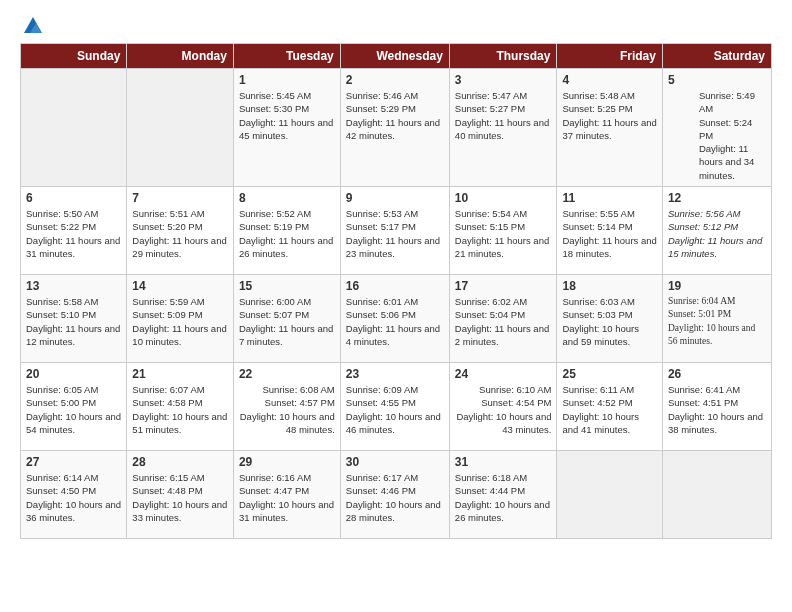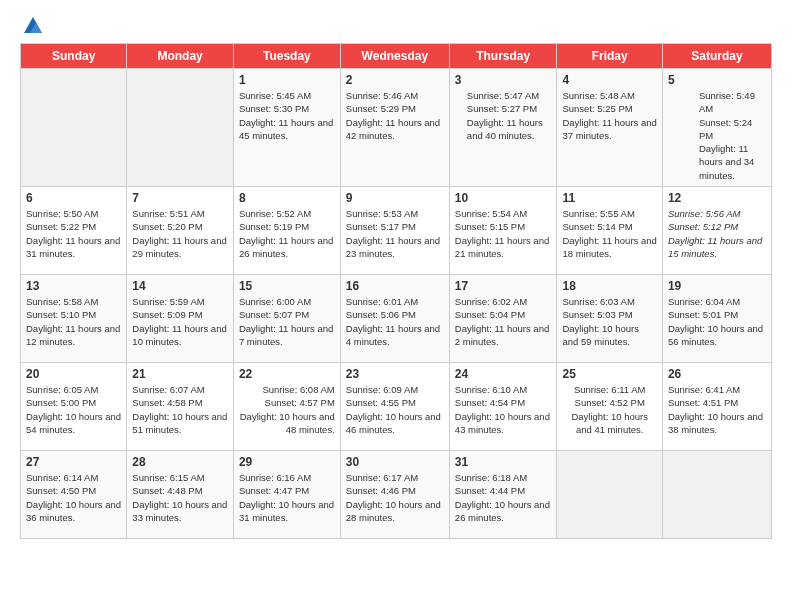--- a/index.html
+++ b/index.html
@@ -36,24 +36,24 @@
     .location-title {
       font-size: 16px;
       color: #555;
     }
     .calendar {
       width: 100%;
       border-collapse: collapse;
       font-size: 10px;
     }
     .calendar thead tr th {
-      background-color: #ef4444;
+      background-color: #7f1d1d;
       color: white;
       padding: 5px 6px;
-      text-align: center;
+      text-align: right;
       font-size: 12px;
       font-weight: bold;
       border: 1px solid #ccc;
     }
     .calendar tbody tr td {
       border: 1px solid #ccc;
       vertical-align: top;
       padding: 4px 5px;
       width: 113px;
       min-height: 80px;
@@ -125,21 +125,21 @@
 Daylight: 11 hours and 45 minutes.</div>
           </td>
           <td>
             <span class="day-number">2</span>
             <div class="day-info" style="white-space: pre-line;">Sunrise: 5:46 AM
 Sunset: 5:29 PM
 Daylight: 11 hours and 42 minutes.</div>
           </td>
           <td>
             <span class="day-number">3</span>
-            <div class="day-info" style="white-space: pre-line; margin-left: 12px;">Sunrise: 5:47 AM
+            <div class="day-info" style="white-space: pre-line;">Sunrise: 5:47 AM
 Sunset: 5:27 PM
 Daylight: 11 hours and 40 minutes.</div>
           </td>
           <td>
             <span class="day-number">4</span>
             <div class="day-info" style="white-space: pre-line;">Sunrise: 5:48 AM
 Sunset: 5:25 PM
 Daylight: 11 hours and 37 minutes.</div>
           </td>
           <td>
@@ -225,21 +225,21 @@
 Daylight: 11 hours and 2 minutes.</div>
           </td>
           <td>
             <span class="day-number">18</span>
             <div class="day-info" style="white-space: pre-line;">Sunrise: 6:03 AM
 Sunset: 5:03 PM
 Daylight: 10 hours and 59 minutes.</div>
           </td>
           <td>
             <span class="day-number">19</span>
-            <div class="day-info" style="white-space: pre-line;">Sunrise: 6:04 AM
+            <div class="day-info" style="white-space: pre-line; font-family: Liberation Serif, serif;">Sunrise: 6:04 AM
 Sunset: 5:01 PM
 Daylight: 10 hours and 56 minutes.</div>
           </td>
         </tr>
         <tr>
           <td>
             <span class="day-number">20</span>
             <div class="day-info" style="white-space: pre-line;">Sunrise: 6:05 AM
 Sunset: 5:00 PM
 Daylight: 10 hours and 54 minutes.</div>
@@ -257,27 +257,27 @@
 Daylight: 10 hours and 48 minutes.</div>
           </td>
           <td>
             <span class="day-number">23</span>
             <div class="day-info" style="white-space: pre-line;">Sunrise: 6:09 AM
 Sunset: 4:55 PM
 Daylight: 10 hours and 46 minutes.</div>
           </td>
           <td>
             <span class="day-number">24</span>
-            <div class="day-info" style="white-space: pre-line;">Sunrise: 6:10 AM
+            <div class="day-info" style="white-space: pre-line; text-align: right;">Sunrise: 6:10 AM
 Sunset: 4:54 PM
 Daylight: 10 hours and 43 minutes.</div>
           </td>
           <td>
             <span class="day-number">25</span>
-            <div class="day-info" style="white-space: pre-line; text-align: center;">Sunrise: 6:11 AM
+            <div class="day-info" style="white-space: pre-line;">Sunrise: 6:11 AM
 Sunset: 4:52 PM
 Daylight: 10 hours and 41 minutes.</div>
           </td>
           <td>
             <span class="day-number">26</span>
             <div class="day-info" style="white-space: pre-line;">Sunrise: 6:41 AM
 Sunset: 4:51 PM
 Daylight: 10 hours and 38 minutes.</div>
           </td>
         </tr>

